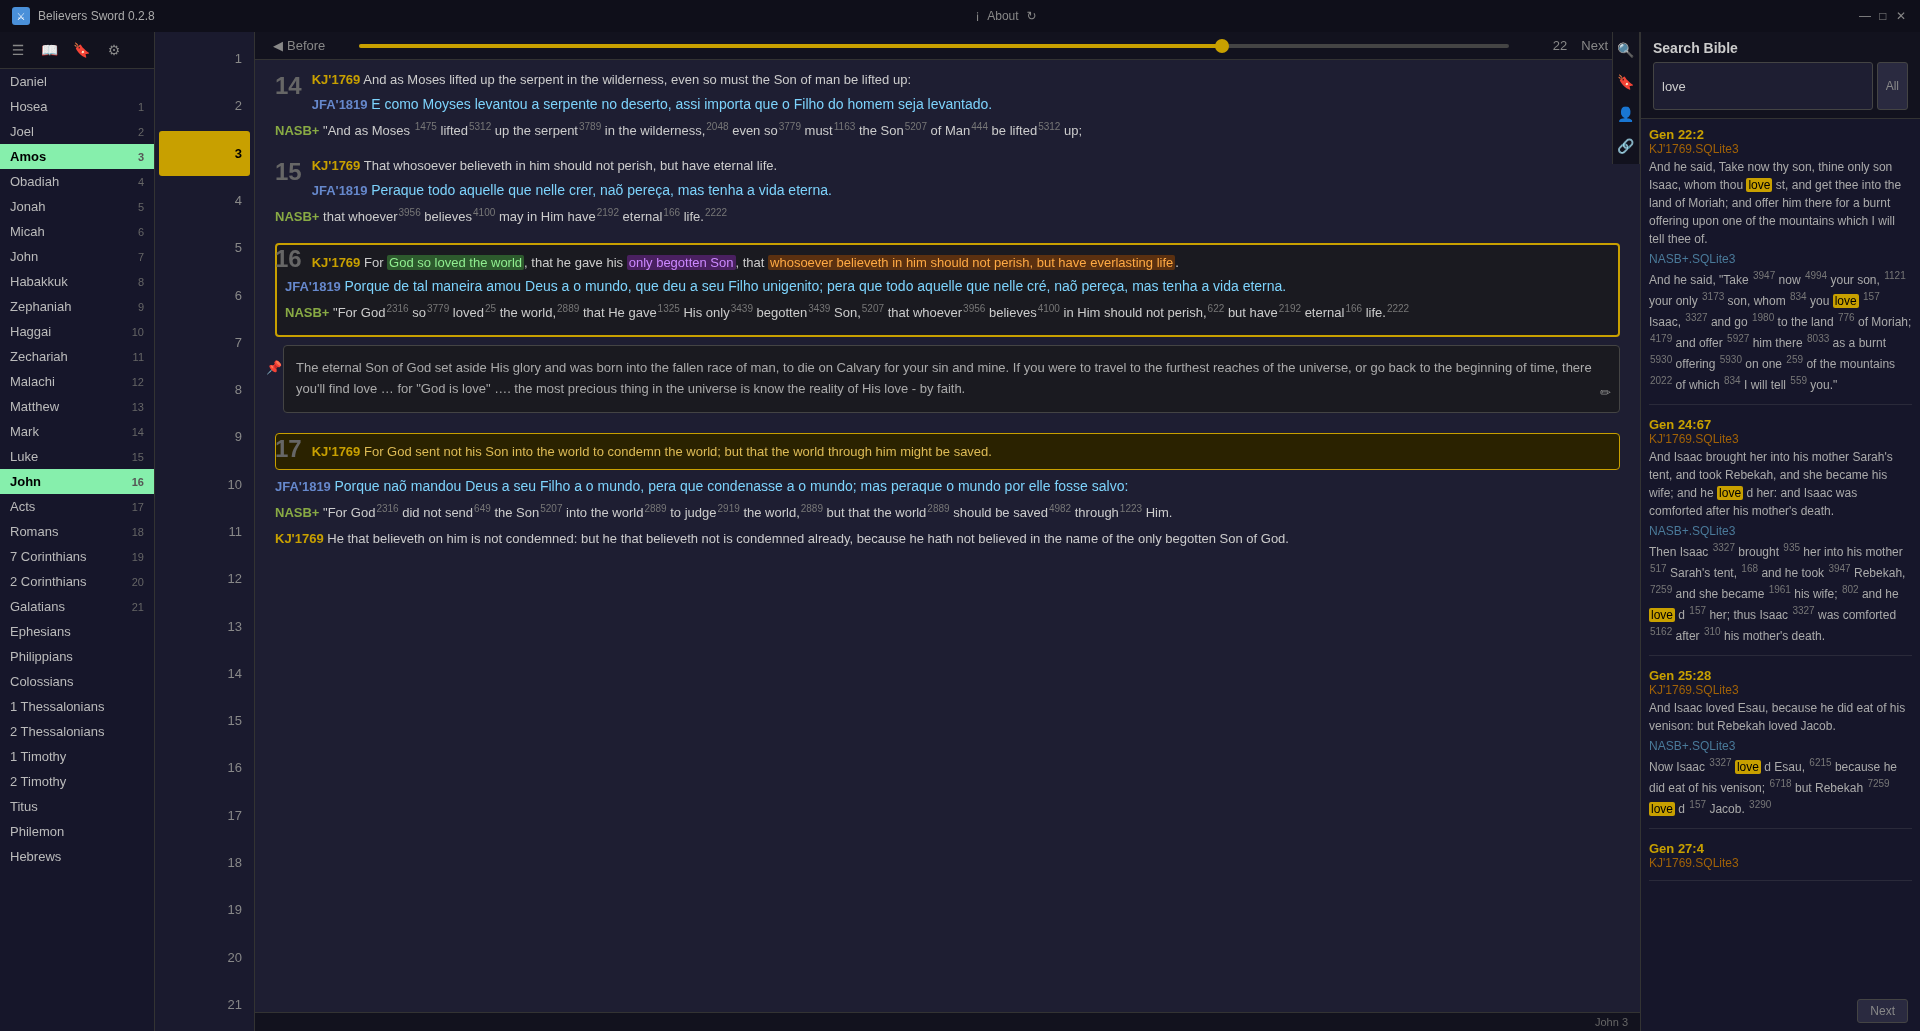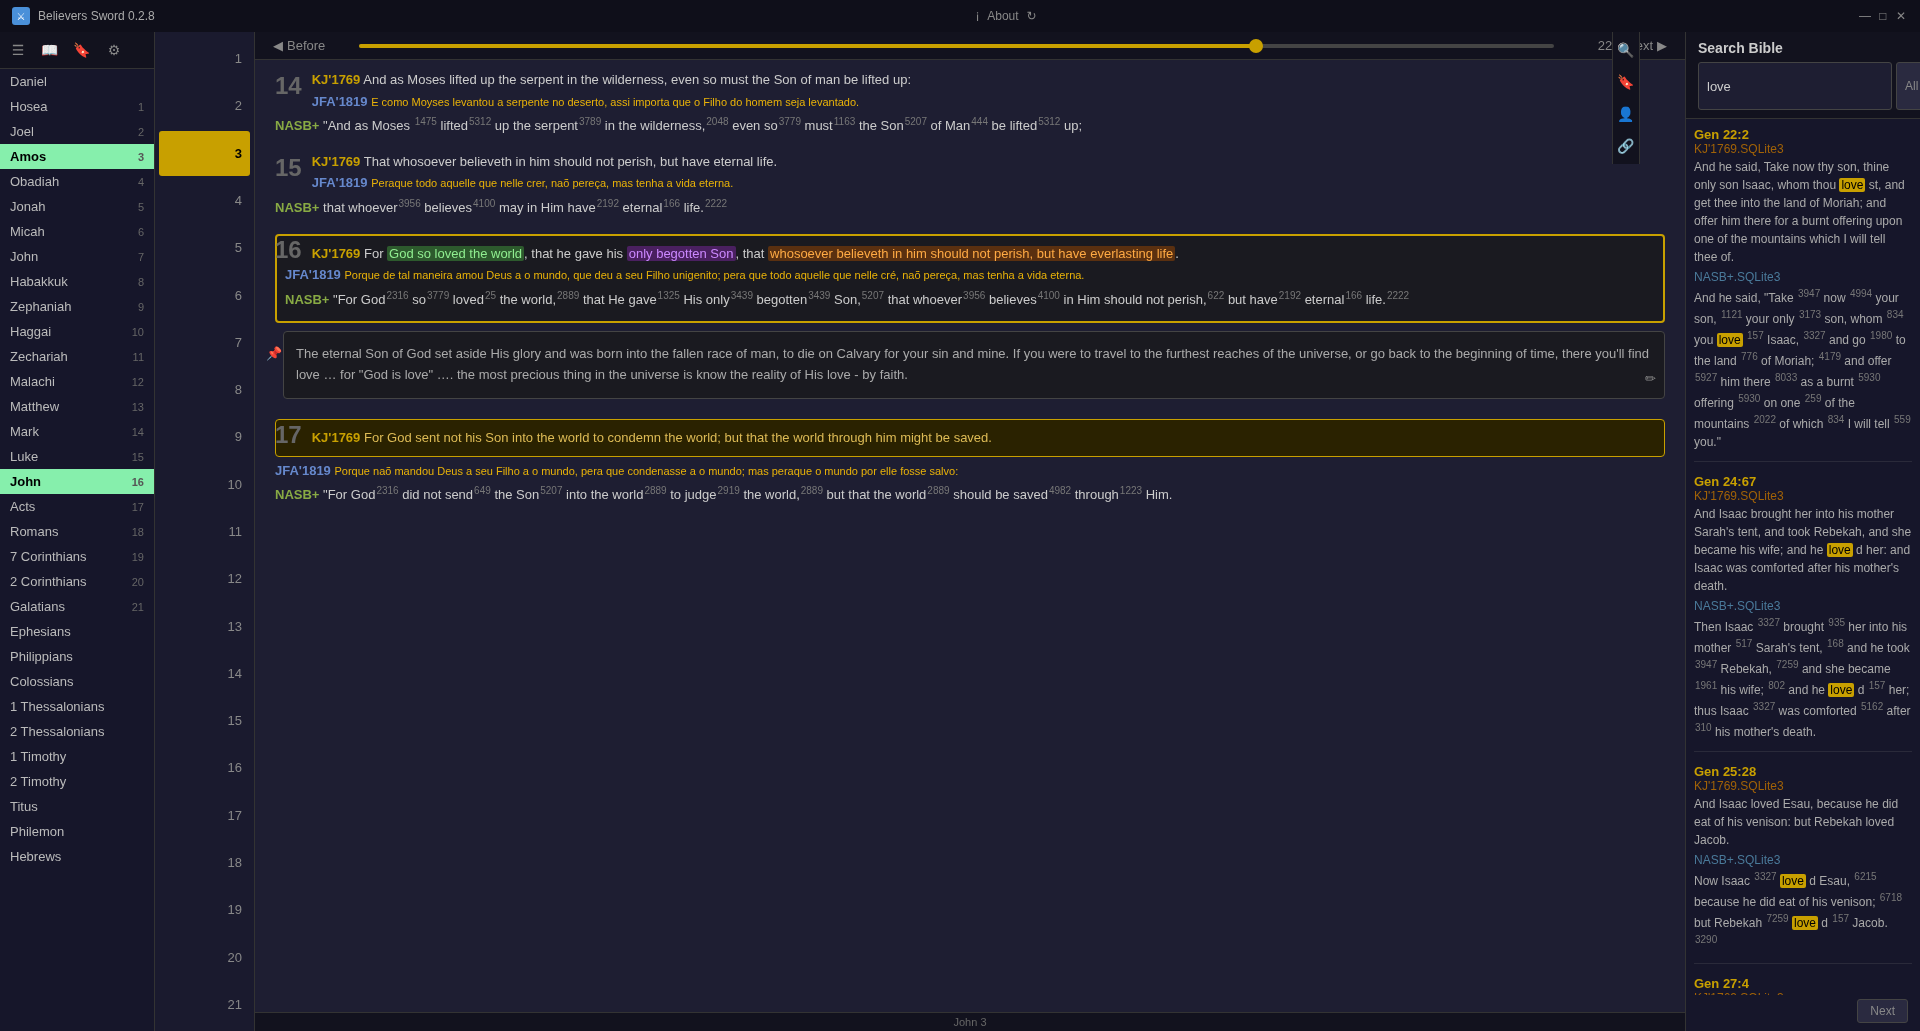--- a/index.html
+++ b/index.html
@@ -205,21 +205,21 @@
       line-height: 1;
       margin-top: 4px;
     }
     .verse-block { margin-bottom: 4px; }
     .version-label {
       color: #c8a000;
       font-weight: bold;
       font-size: 13px;
     }
     .verse-text { color: #ccc; font-size: 13px; line-height: 1.5; }
-    .verse-text-pt { color: #eab308; font-size: 11px; line-height: 1.5; }
+    .verse-text-pt { color: #7dd3fc; font-size: 14px; line-height: 1.5; }
     .word-num {
       color: #777;
       font-size: 10px;
       vertical-align: super;
       margin-left: 1px;
     }
     .highlight-green {
       background: #2d5a2d;
       color: #90ee90;
       padding: 0 2px;
@@ -260,26 +260,26 @@
       border-radius: 4px;
       padding: 8px;
       margin: 4px 0;
     }
     #footer-bar {
       background: #12121e;
       border-top: 1px solid #333;
       padding: 3px 12px;
       font-size: 11px;
       color: #666;
-      text-align: center;
+      text-align: right;
       flex-shrink: 0;
     }
     
     #right-panel {
-      width: 235px;
+      width: 280px;
       background: #16162a;
       border-left: 1px solid #333;
       display: flex;
       flex-direction: column;
       overflow: hidden;
     }
     #search-panel {
       display: flex;
       flex-direction: column;
       height: 100%;
@@ -645,20 +645,24 @@
             <span class="verse-text" style="color:#ddbb55;"> For God sent not his Son into the world to condemn the world; but that the world through him might be saved.</span>
           </div>
           <div class="verse-block" style="margin-top:6px;">
             <span class="version-label" style="color:#6688cc;">JFA'1819</span>
             <span class="verse-text-pt"> Porque naõ mandou Deus a seu Filho a o mundo, pera que condenasse a o mundo; mas peraque o mundo por elle fosse salvo:</span>
           </div>
           <div class="verse-block">
             <span class="version-label" style="color:#88aa44;">NASB+</span>
             <span class="verse-text"> "For God<span class="word-num">2316</span> did not send<span class="word-num">649</span> the Son<span class="word-num">5207</span> into the world<span class="word-num">2889</span> to judge<span class="word-num">2919</span> the world,<span class="word-num">2889</span> but that the world<span class="word-num">2889</span> should be saved<span class="word-num">4982</span> through<span class="word-num">1223</span> Him.</span>
           </div>
+          <div class="verse-block" style="margin-top:6px;">
+            <span class="version-label">KJ'1769</span>
+            <span class="verse-text"> He that believeth on him is not condemned: but he that believeth not is condemned already, because he hath not believed in the name of the only begotten Son of God.</span>
+          </div>
         </div>
       </div>
     </div>
     <div id="footer-bar">
       <span>John 3</span>
     </div>
   </div>
 
   <div id="right-panel">
     <div id="search-panel">

